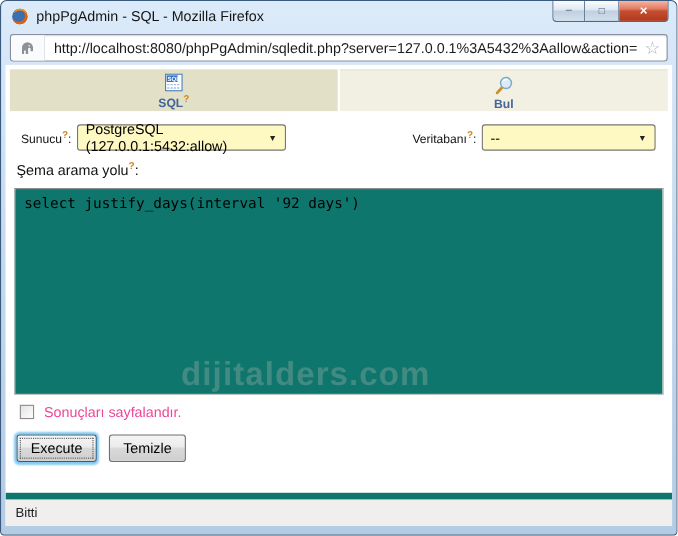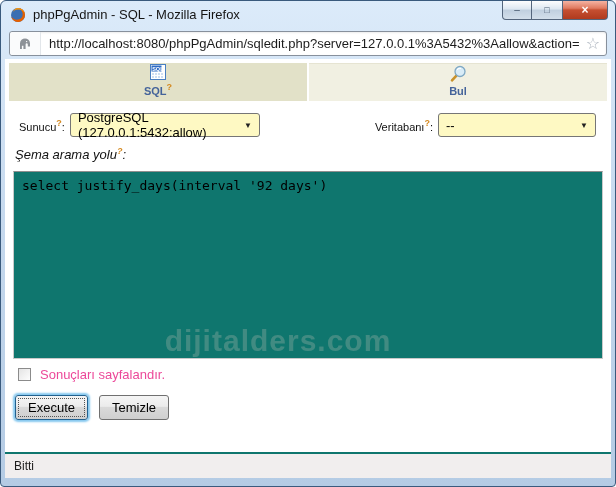--- a/index.html
+++ b/index.html
@@ -24,29 +24,29 @@
     background:#fff;border:1px solid #87909c;border-radius:3px;display:flex;align-items:center;
     box-shadow:inset 0 1px 2px rgba(0,0,0,.08);}
   .favicon-box{width:30px;align-self:stretch;display:flex;align-items:center;justify-content:center;
     border-right:1px solid #e2e6ea;background:#fafbfc;border-radius:3px 0 0 3px;}
   .url-text{flex:1;padding-left:8px;font-size:13px;color:#1c1c1c;white-space:nowrap;overflow:hidden;}
   .star{width:26px;text-align:center;font-size:16px;color:#a9b1bc;cursor:default;}
   
   .client{position:absolute;left:4px;right:4px;top:58px;bottom:8px;background:#fff;
     display:flex;flex-direction:column;overflow:hidden;}
   .tabbar{margin:4px 4px 0 4px;display:flex;gap:2px;height:38px;}
-  .tab{flex:1;display:flex;flex-direction:column;align-items:center;justify-content:flex-start;gap:1px;cursor:pointer;}
+  .tab{flex:1;display:flex;flex-direction:column;align-items:center;justify-content:flex-end;gap:1px;cursor:pointer;}
   .tab.active{background:#e2e1c8;}
   .tab.inactive{background:#f1f0e2;border-top:1px solid #e6e4d2;}
   .tab-label{font-size:11px;font-weight:bold;color:#44639a;}
   .help{color:#d4881f;font-size:9px;vertical-align:super;font-weight:bold;}
   .form-row1{display:flex;align-items:center;justify-content:space-between;margin:12px 15px 0 14px;}
   .field-group{display:flex;align-items:center;gap:5px;}
   .small-label{font-size:11px;color:#111;}
-  .big-label{font-size:13px;color:#111;font-style:italic;}
+  .big-label{font-size:13px;color:#111;}
   .fake-select{box-sizing:border-box;height:24px;border:1px solid #767676;border-radius:3px;background:#fef9c3;
     display:flex;align-items:center;padding:0 7px;font-size:13px;color:#000;cursor:default;}
   .sel-server{width:190px;}
   .sel-db{width:158px;}
   .arrow{margin-left:auto;font-size:8px;color:#222;padding-left:8px;}
   .form-row2{display:flex;align-items:center;gap:6px;margin:9px 14px 0 10px;}
   .text-input{box-sizing:border-box;width:272px;height:24px;border:1px solid #767676;border-radius:3px;
     padding:0 7px;font-size:13px;color:#000;font-family:"Liberation Sans",sans-serif;}
   .sql-area{position:relative;margin:9px 8px 0 8px;height:188px;box-sizing:border-box;
     border:1px solid #c9c9c9;border-top-color:#8f8f8f;background:#0f766e;}
@@ -58,21 +58,21 @@
   .checkbox-row{display:flex;align-items:center;gap:9px;margin:8px 0 0 13px;font-size:13px;color:#ec4899;}
   .checkbox{width:13px;height:13px;box-sizing:border-box;border:1px solid #8b8b8b;
     background:linear-gradient(135deg,#e4e4e4,#fdfdfd);cursor:pointer;}
   .buttons-row{display:flex;gap:11px;margin:13px 0 0 10px;}
   .btn{box-sizing:border-box;height:25px;padding:0 12px;font-size:13px;color:#000;border-radius:3px;
     font-family:"Liberation Sans",sans-serif;cursor:pointer;
     background:linear-gradient(180deg,#f5f5f5 0%,#ebebeb 45%,#d9d9d9 50%,#cfcfcf 100%);}
   .btn.execute{border:1px solid #23618e;box-shadow:0 0 2px 2px #86c8ef;outline:1px dotted #555;outline-offset:-4px;}
   .btn.clear{border:1px solid #707070;}
   .spacer{flex:1;}
-  .statusbar{height:24px;background:#f1eeee;border-top:2px solid #0f766e;display:flex;align-items:center;
+  .statusbar{height:24px;background:#f1eeee;border-top:6px solid #0f766e;display:flex;align-items:center;
     padding-left:9px;font-size:12px;color:#1d1d1d;}
 </style>
 </head>
 <body>
 
 <div class="window">
 
   <div class="titlebar">
     <svg class="fx-icon" viewBox="0 0 16 16">
       <circle cx="8" cy="8" r="7" fill="#3b6fb2"></circle>

